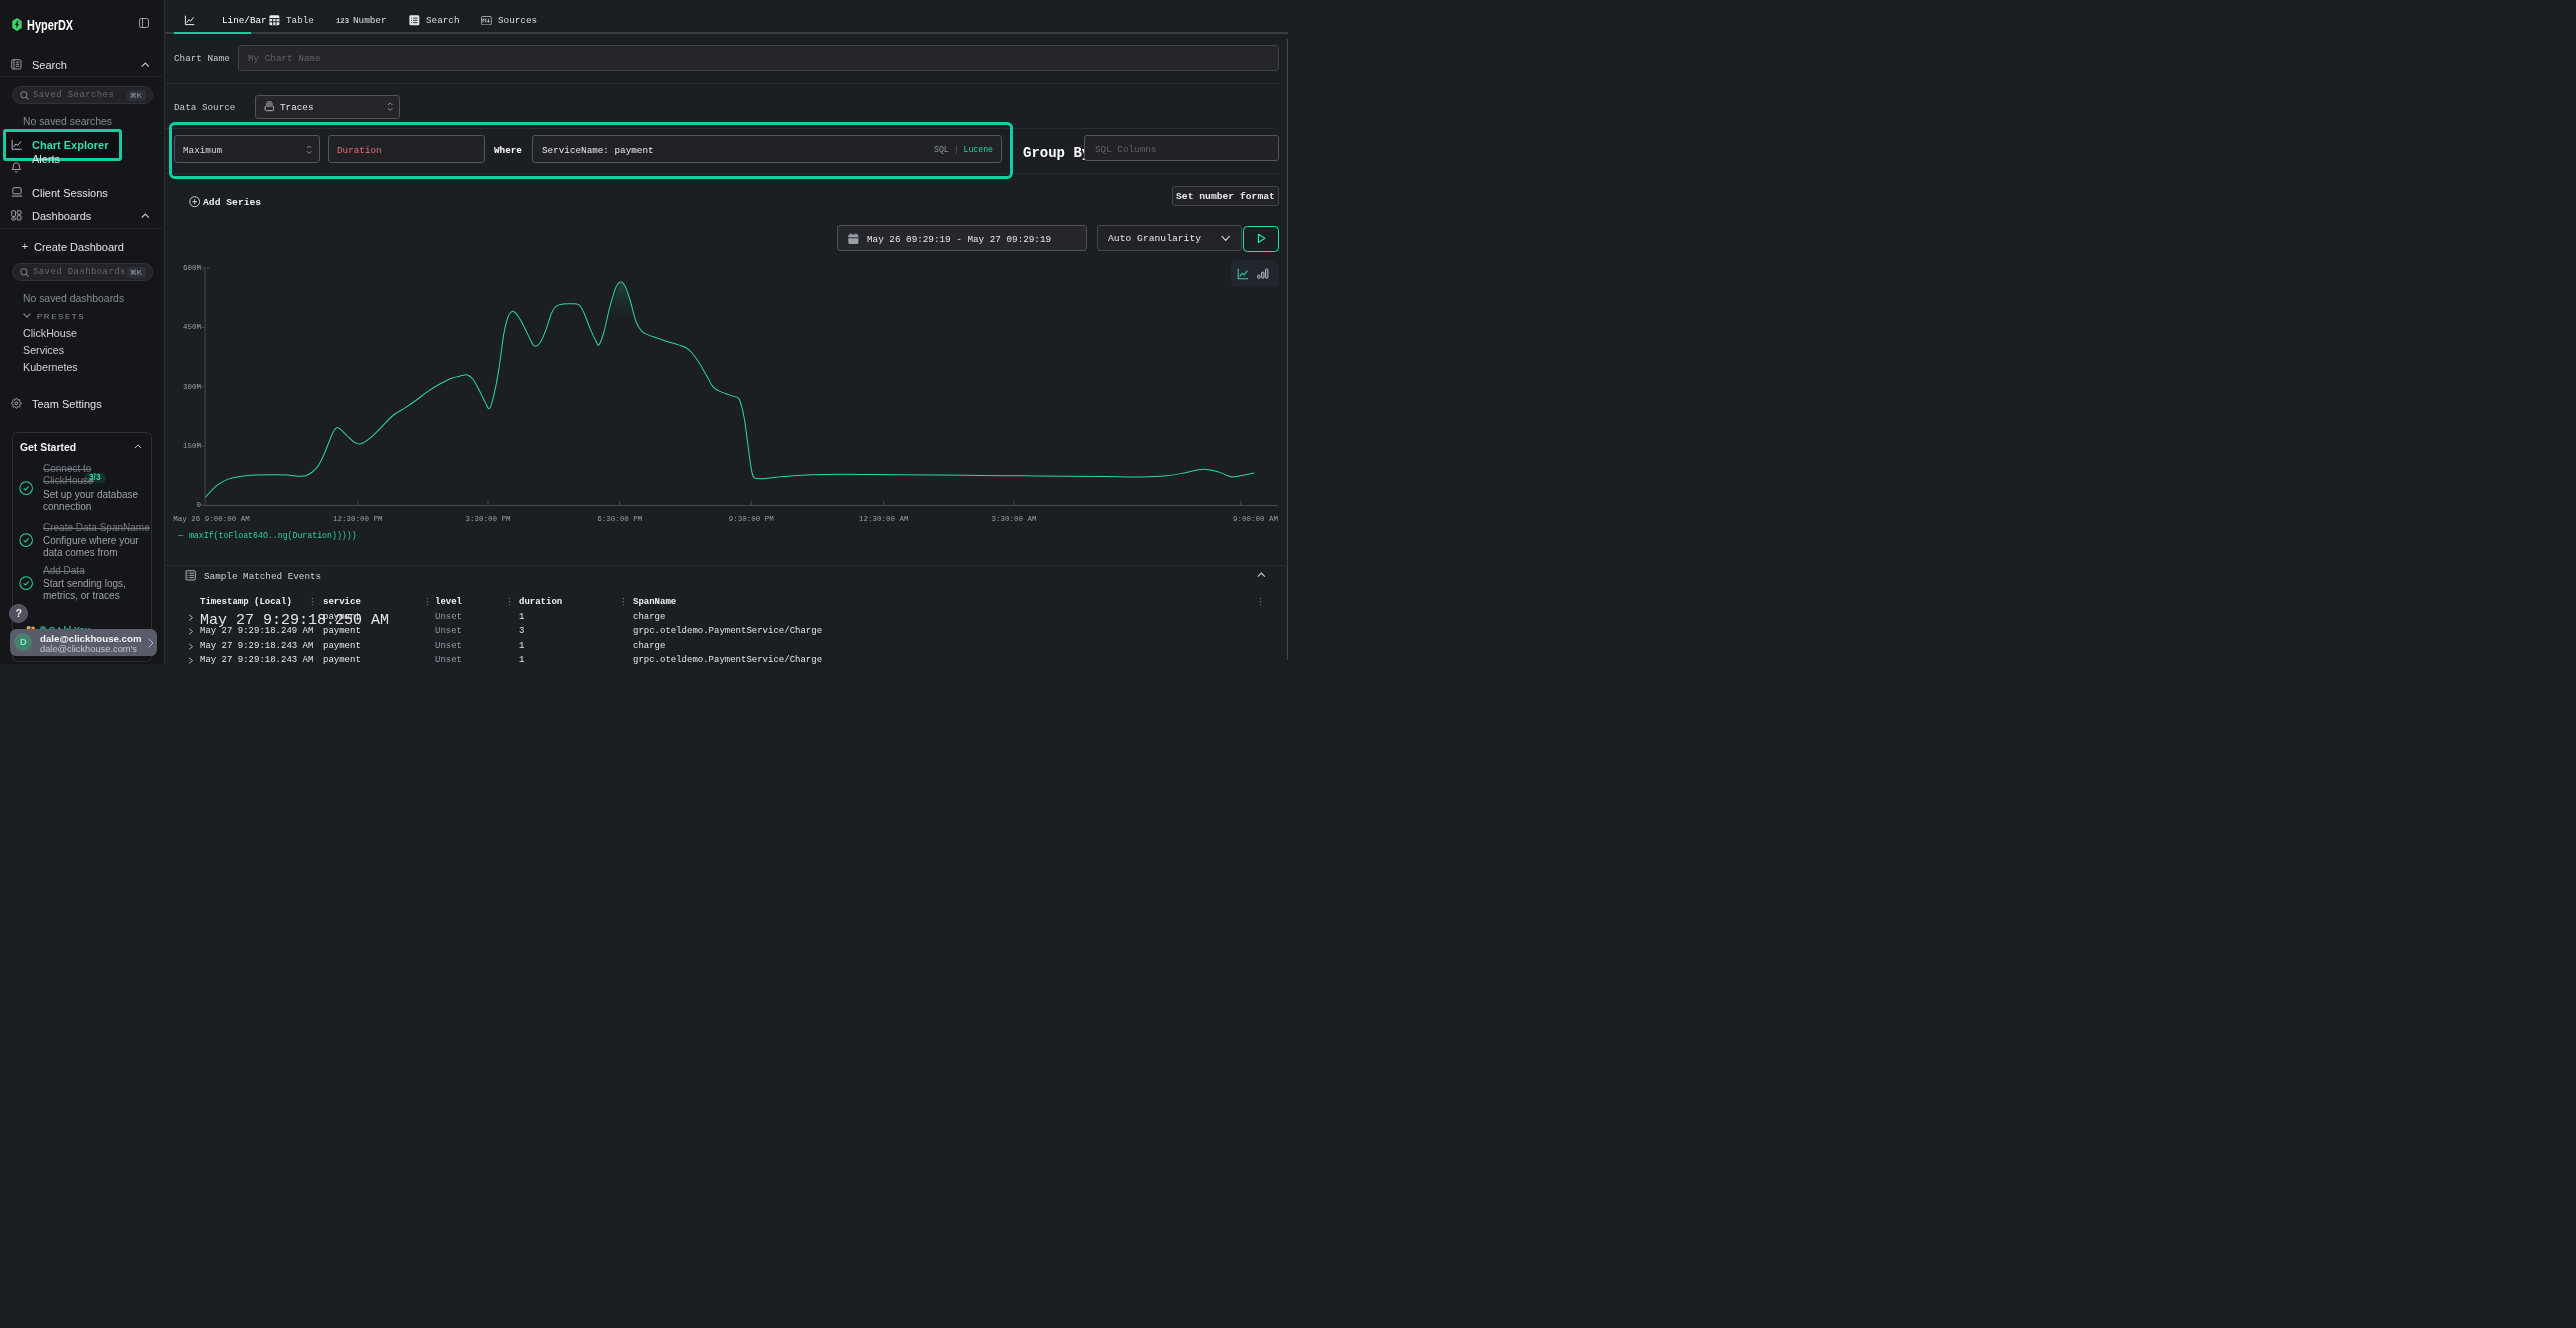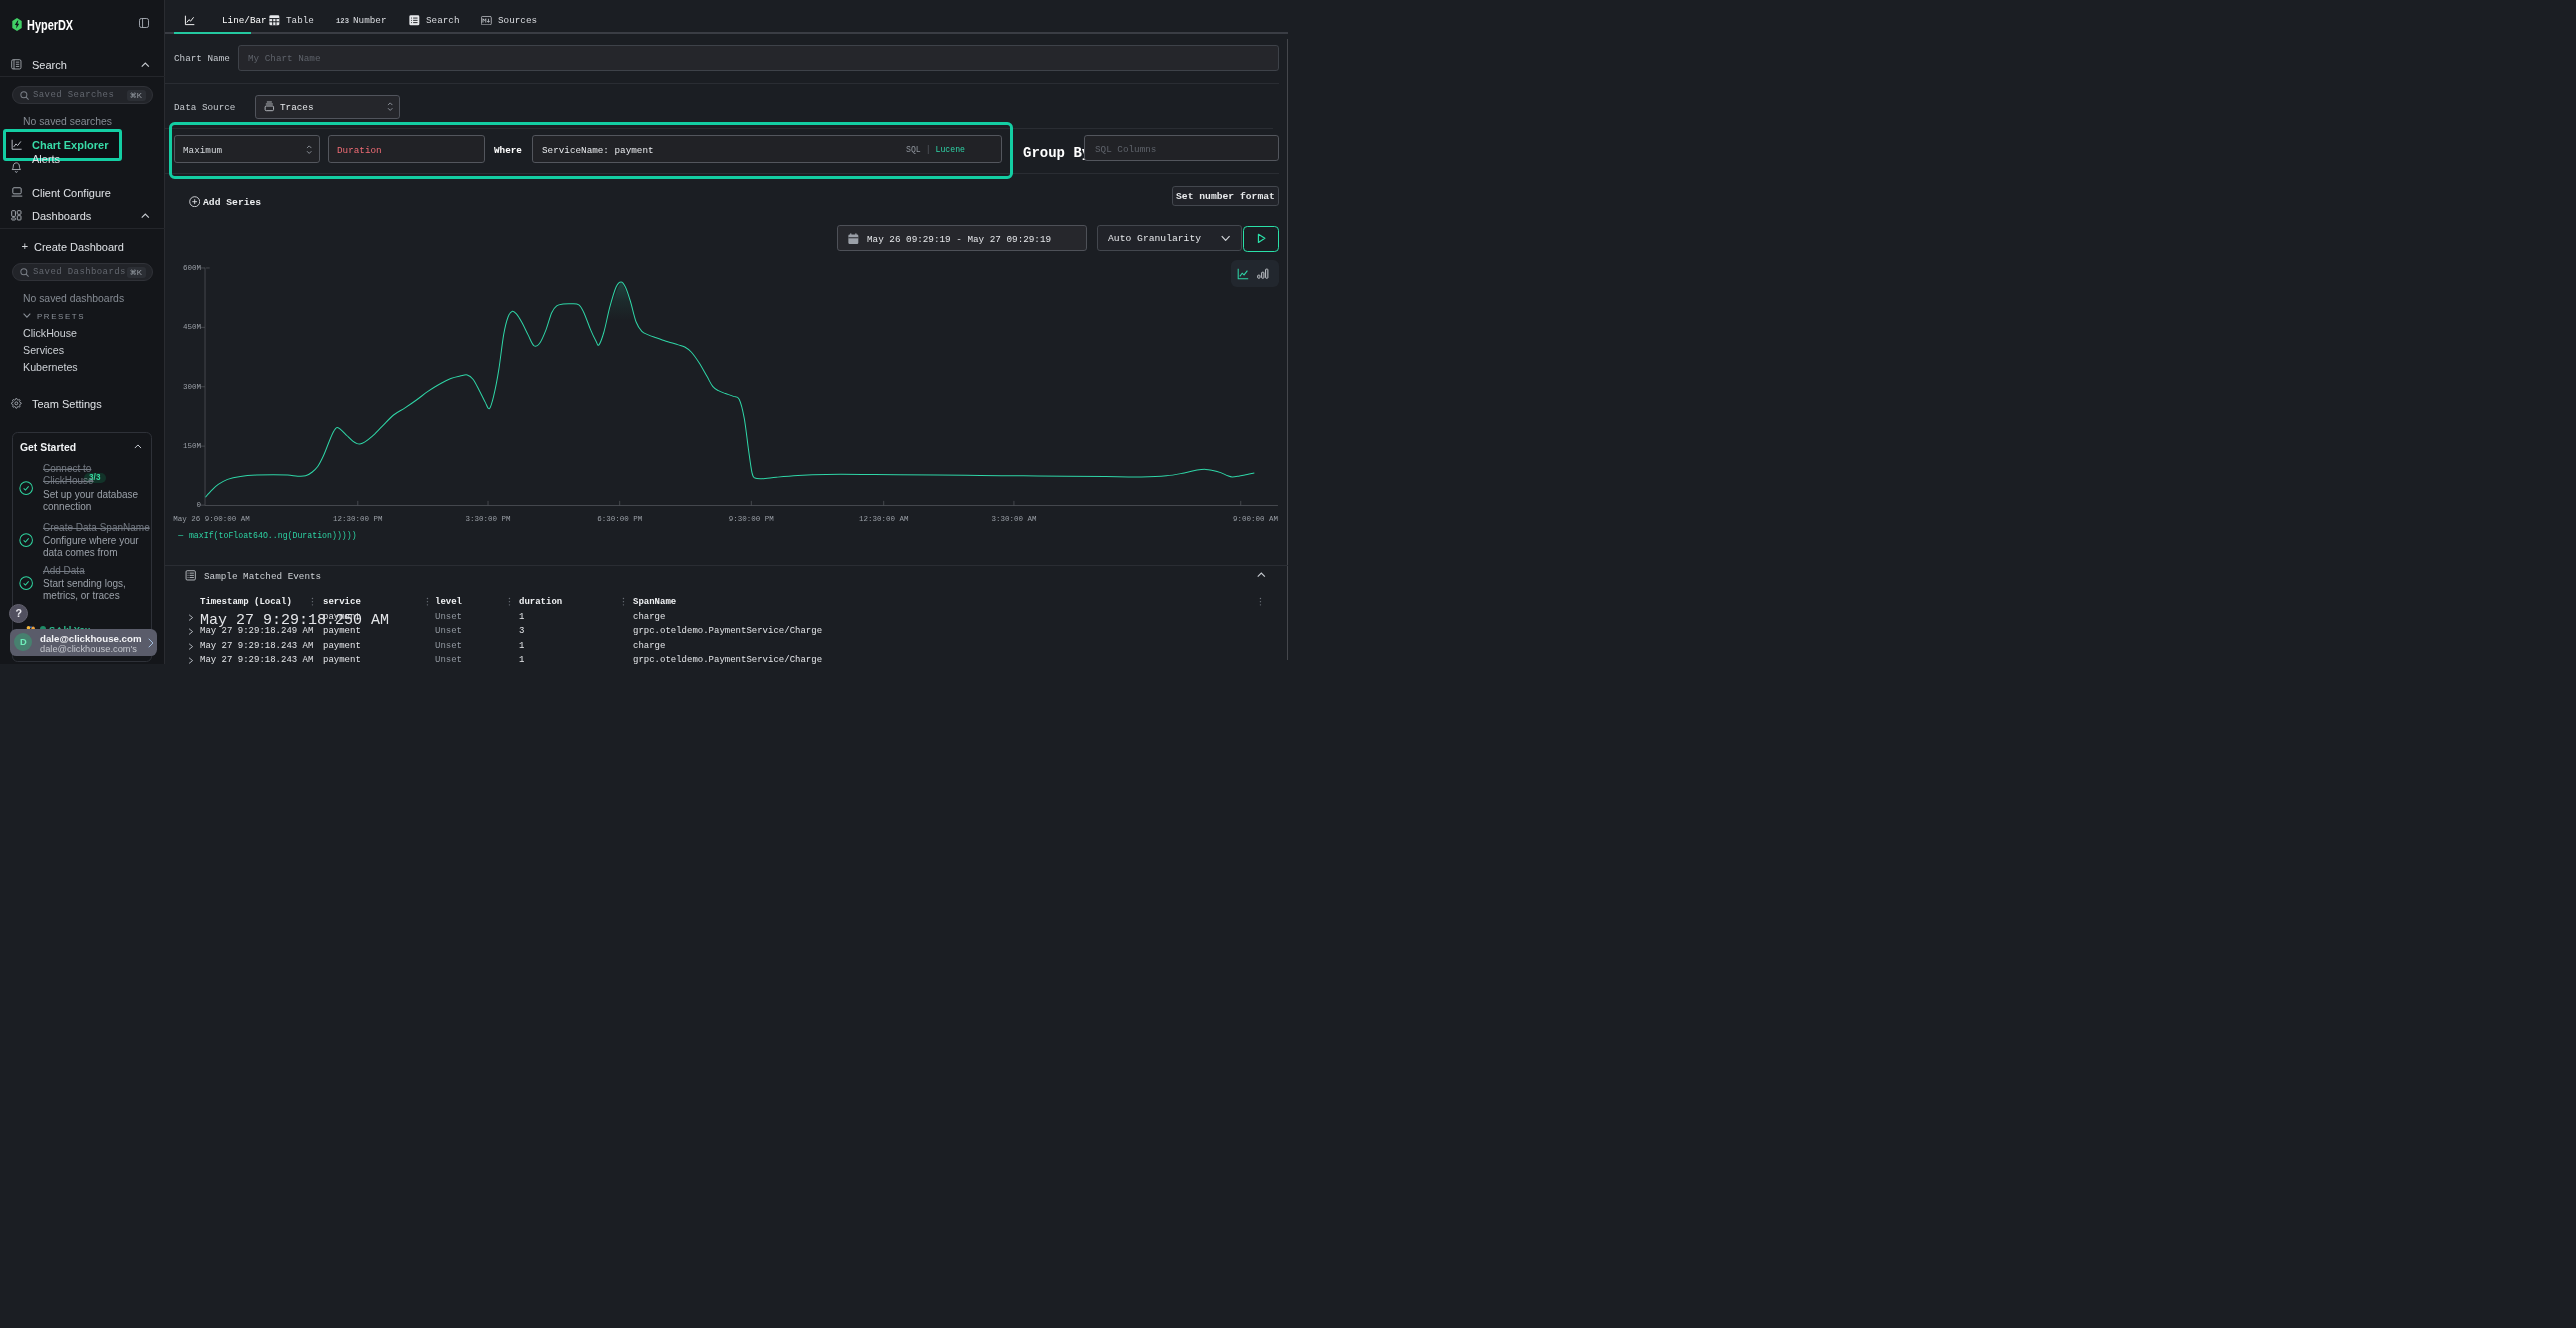--- a/index.html
+++ b/index.html
@@ -74,21 +74,21 @@
   <svg class="abs ic" style="left:11.4px;top:162px" width="10.7" height="11.4" viewBox="0 0 15 16" fill="none" stroke="#AEB3BA" stroke-width="1.3">
     <path d="M7.5 1.2 C4.7 1.2 3.2 3.4 3.2 5.8 C3.2 9.3 1.6 10.6 1.6 10.6 L13.4 10.6 C13.4 10.6 11.8 9.3 11.8 5.8 C11.8 3.4 10.3 1.2 7.5 1.2 Z"></path>
     <path d="M6 13 C6.3 14 6.8 14.6 7.5 14.6 C8.2 14.6 8.7 14 9 13"></path>
   </svg>
   <div class="sideitem" style="top:153px;left:32px;">Alerts</div>
 
   <svg class="abs ic" style="left:10.7px;top:187px" width="12" height="10" viewBox="0 0 17 14" fill="none" stroke="#AEB3BA" stroke-width="1.3">
     <rect x="2.6" y="1" width="11.8" height="8.6" rx="1.5"></rect>
       <path d="M1 12.8 L16 12.8"></path>
   </svg>
-  <div class="sideitem" style="top:187px;left:32px;">Client Configure</div>
+  <div class="sideitem" style="top:187px;left:32px;">Client Sessions</div>
 
   <svg class="abs ic" style="left:11.4px;top:210px" width="10.7" height="10.7" viewBox="0 0 15 15" fill="none" stroke="#AEB3BA" stroke-width="1.3">
     <rect x="1" y="1" width="5.2" height="8" rx="1"></rect>
       <rect x="8.8" y="1" width="5.2" height="5" rx="1"></rect>
       <rect x="1" y="11" width="5.2" height="3" rx="1"></rect>
       <rect x="8.8" y="8" width="5.2" height="6" rx="1"></rect>
   </svg>
   <div class="sideitem" style="top:210px;left:32px;">Dashboards</div>
   <svg class="abs" style="left:141px;top:213px" width="8.6" height="5.7" viewBox="0 0 12 8" fill="none" stroke="#C8CCD2" stroke-width="1.6">
       <path d="M1 6.5 L6 1.5 L11 6.5"></path>
@@ -238,21 +238,21 @@
   <div class="abs mono" style="left:183px;top:145px;font-size:9.3px;color:#D7DADE;">Maximum</div>
   <svg class="abs" style="left:306px;top:145px" width="6.4" height="9.3" viewBox="0 0 9 13" fill="none" stroke="#9BA0A8" stroke-width="1.2">
       <path d="M1.4 4.3 L4.5 1.2 L7.6 4.3"></path>
       <path d="M1.4 8.7 L4.5 11.8 L7.6 8.7"></path>
     </svg>
   <div class="sinput" style="left:328px;top:135px;width:157px;height:28px;"></div>
   <div class="abs mono" style="left:337px;top:145px;font-size:9.3px;color:#EE6B74;">Duration</div>
   <div class="abs mono" style="left:494px;top:145px;font-size:9.3px;font-weight:bold;color:#FFFFFF;">Where</div>
   <div class="sinput" style="left:532px;top:135px;width:470px;height:28px;"></div>
   <div class="abs mono" style="left:542px;top:145px;font-size:9.3px;color:#E8EAED;">ServiceName: payment</div>
-  <div class="abs mono" style="left:906px;top:145px;font-size:8.2px;color:#8F949C;">SQL <span style="color:#5A5E66">|</span> <span style="color:#2FD6A8">Lucene</span></div>
+  <div class="abs mono" style="left:934px;top:145px;font-size:8.2px;color:#8F949C;">SQL <span style="color:#5A5E66">|</span> <span style="color:#2FD6A8">Lucene</span></div>
   <div class="abs mono" style="left:1023px;top:145px;font-size:14px;font-weight:bold;color:#FFFFFF;">Group By</div>
   <div class="sinput" style="left:1084px;top:135px;width:195px;height:26px;"></div>
   <div class="abs mono ph2" style="left:1095px;top:144px;font-size:9.3px;">SQL Columns</div>
   <div class="mdivider" style="left:165px;top:173px;width:1114px;"></div>
 
   <div class="abs" style="left:169px;top:122px;width:844px;height:57px;border:3.6px solid #13CEA3;border-radius:5.7px;z-index:3;"></div>
 
   <svg class="abs" style="left:189px;top:196px" width="11.4" height="11.4" viewBox="0 0 16 16" fill="none" stroke="#E8EAED" stroke-width="1.2">
       <circle cx="8" cy="8" r="7"></circle>
       <line x1="8" y1="4.6" x2="8" y2="11.4"></line>

